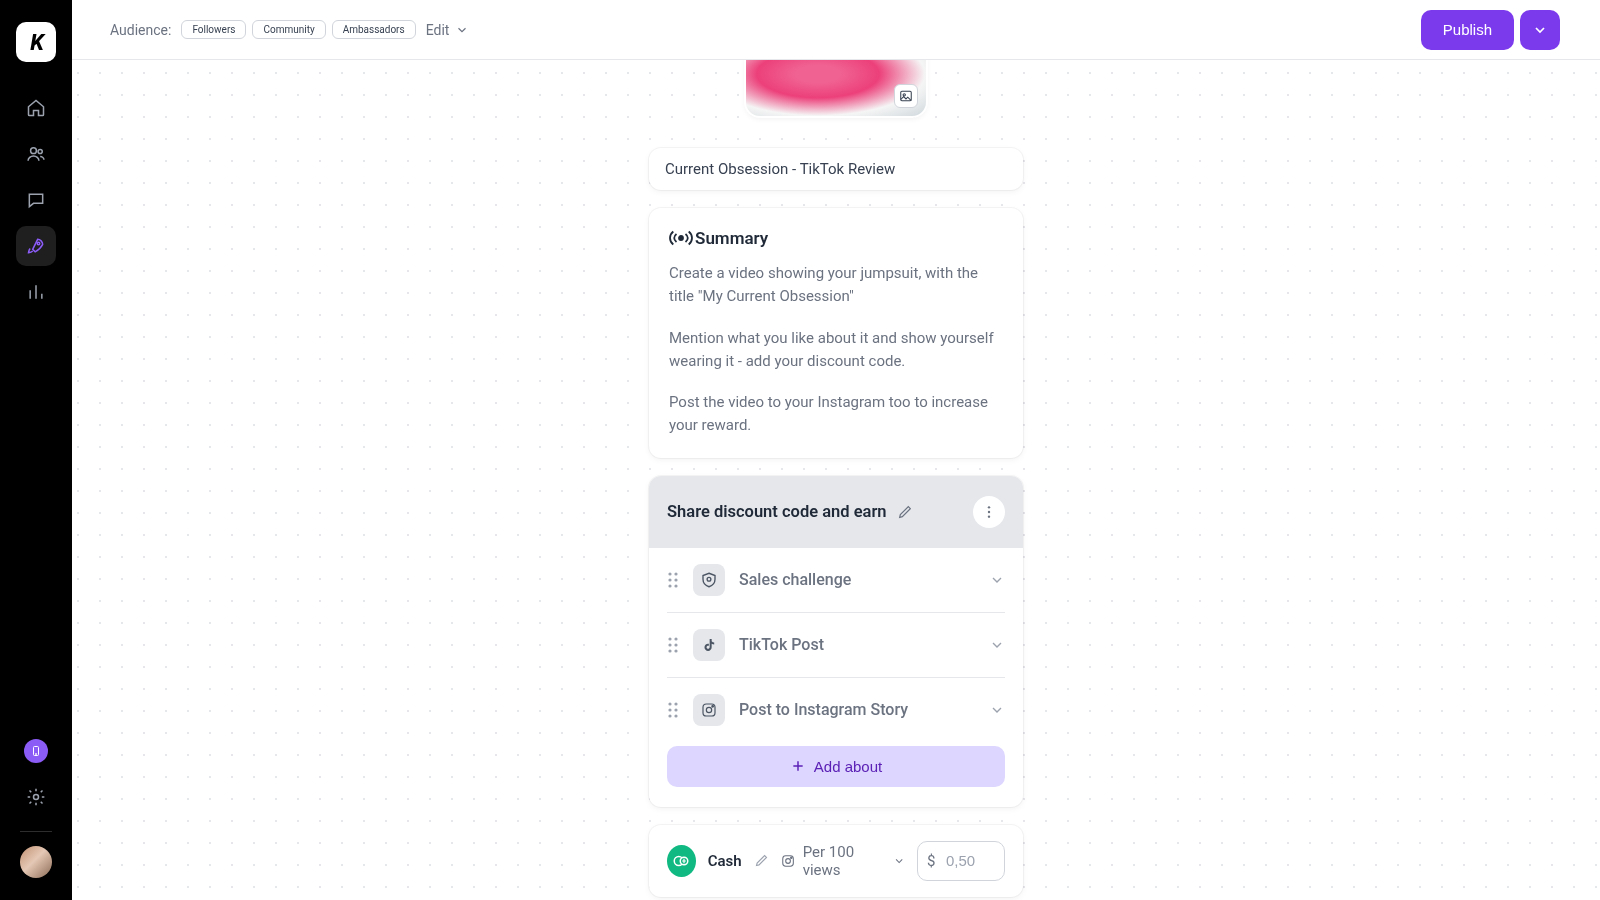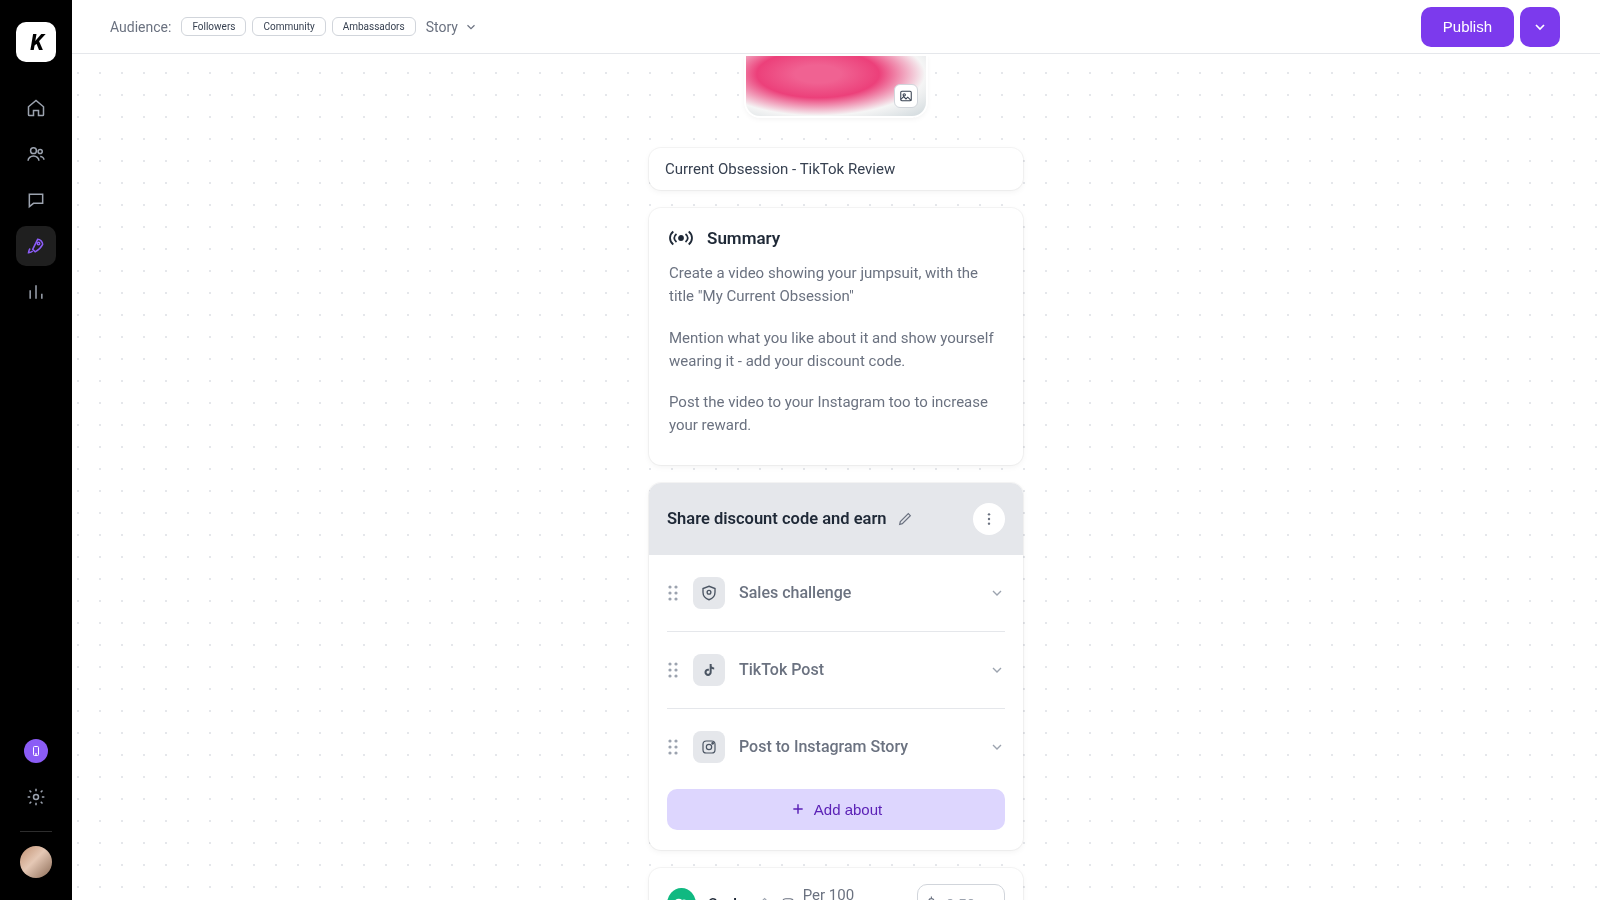--- a/index.html
+++ b/index.html
@@ -58,21 +58,21 @@
 .avatar {
   width: 32px; height: 32px;
   border-radius: 50%;
   background: linear-gradient(135deg,#c08f70 0%, #e5c8b5 45%, #8a6a55 100%);
 }
 
 
 .topbar {
   position: fixed;
   left: 72px; right: 0; top: 0;
-  height: 54px;
+  height: 60px;
   background: #fff;
   border-bottom: 1px solid #e5e7eb;
   display: flex;
   align-items: center;
   padding: 0 40px 0 38px;
   z-index: 15;
 }
 .aud-label { color: #6b7280; font-size: 14px; margin-right: 10px; }
 .tag {
   border: 1px solid #d1d5db;
@@ -154,24 +154,24 @@
   box-shadow: 0 2px 6px rgba(0,0,0,.05), 0 0 0 1px rgba(0,0,0,.04);
 }
 
 
 .card {
   background: #fff;
   border-radius: 12px;
   box-shadow: 0 2px 6px rgba(0,0,0,.05), 0 0 0 1px rgba(0,0,0,.04);
 }
 .summary-card { padding: 20px; }
-.summary-head { display: flex; align-items: center; gap: 14px; margin-bottom: 14px; }
+.summary-head { display: flex; align-items: center; gap: 2px; margin-bottom: 14px; }
 .summary-head h3 { font-size: 17px; font-weight: 600; color: #1f2937; }
 .summary-body p { color: #6b7280; font-size: 15px; line-height: 1.55; margin-bottom: 18px; }
-.summary-body p:last-child { margin-bottom: 7px; }
+.summary-body p:last-child { margin-bottom: 0; }
 
 
 .actions-card { padding: 0; overflow: hidden; }
 .actions-head {
   background: #e5e7eb;
   padding: 20px 18px;
   display: flex; align-items: center; gap: 10px;
 }
 .actions-head-title { font-size: 16.5px; font-weight: 600; color: #1f2937; }
 .pencil { color: #6b7280; }
@@ -180,21 +180,21 @@
   width: 32px; height: 32px;
   border-radius: 50%;
   background: #fff;
   display: flex; align-items: center; justify-content: center;
   color: #6b7280;
   cursor: pointer;
 }
 .action-list { padding: 0 18px; background: #fff; }
 .action-row {
   display: flex; align-items: center;
-  padding: 22px 0;
+  padding: 16px 0;
   border-bottom: 1px solid #e5e7eb;
   gap: 14px;
   text-align: right;
 }
 .action-row:last-of-type { border-bottom: none; }
 .drag { color: #9ca3af; display: flex; }
 .act-icon {
   width: 32px; height: 32px;
   background: #e5e7eb; border-radius: 8px;
   display: flex; align-items: center; justify-content: center;
@@ -308,21 +308,21 @@
     <div class="avatar"></div>
   </div>
 </nav>
 
 <header class="topbar">
   <span class="aud-label">Audience:</span>
   <span class="tag">Followers</span>
   <span class="tag">Community</span>
   <span class="tag">Ambassadors</span>
   <span class="edit-link">
-    <span>Story</span>
+    <span>Edit</span>
     <svg width="14" height="14" viewBox="0 0 24 24" fill="none" stroke="currentColor" stroke-width="2">
         <path d="M6 9l6 6 6-6"></path>
       </svg>
   </span>
   <div class="publish-wrap">
     <button class="btn-publish">Publish</button>
     <button class="btn-publish-caret">
       <svg width="16" height="16" viewBox="0 0 24 24" fill="none" stroke="currentColor" stroke-width="2.5">
           <path d="M6 9l6 6 6-6"></path>
         </svg>

